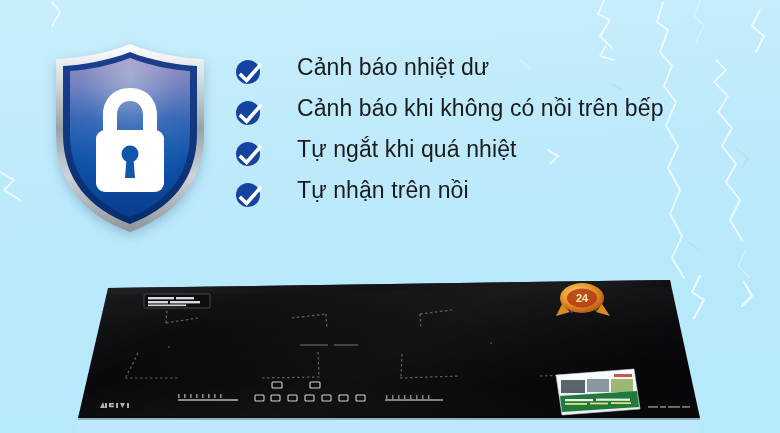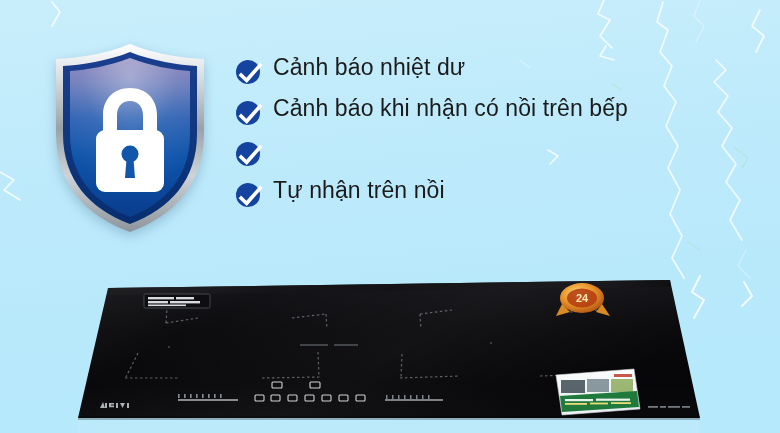--- a/index.html
+++ b/index.html
@@ -22,20 +22,21 @@
   .shield-wrap svg{display:block;width:168px;height:200px;
     filter:drop-shadow(0 4px 6px rgba(40,80,120,.28));}
 
   
   .features{
     position:absolute;left:234px;top:52px;width:520px;
   }
   .feat{
     display:flex;align-items:flex-start;
     margin-bottom:7px;
+    gap:24px;
   }
   .tick{
     position:relative;flex:0 0 auto;width:30px;height:30px;margin-right:9px;margin-top:4px;
   }
   .tick svg{display:block;width:30px;height:30px;}
   .feat-label{
     font-family:"Liberation Sans", sans-serif;
     font-size:23px;line-height:31px;
     color:#1b1b1b;letter-spacing:.1px;white-space:nowrap;
   }
@@ -138,30 +139,31 @@
       <span class="feat-label">Cảnh báo nhiệt dư</span>
     </div>
 
     <div class="feat">
       <span class="tick">
         <svg viewBox="0 0 30 30" xmlns="http://www.w3.org/2000/svg">
           <circle cx="14" cy="16" r="12" fill="#1544a0"></circle>
           <path d="M7 16.6 L12.4 21.8 L26 6.5 L28.6 9 L12.8 27 L4.6 19.2 Z" fill="#ffffff"></path>
         </svg>
       </span>
-      <span class="feat-label">Cảnh báo khi nhận có nồi trên bếp</span>
+      <span class="feat-label">Cảnh báo khi không có nồi trên bếp</span>
     </div>
 
     <div class="feat">
       <span class="tick">
         <svg viewBox="0 0 30 30" xmlns="http://www.w3.org/2000/svg">
           <circle cx="14" cy="16" r="12" fill="#1544a0"></circle>
           <path d="M7 16.6 L12.4 21.8 L26 6.5 L28.6 9 L12.8 27 L4.6 19.2 Z" fill="#ffffff"></path>
         </svg>
       </span>
+      <span class="feat-label">Tự ngắt khi quá nhiệt</span>
     </div>
 
     <div class="feat">
       <span class="tick">
         <svg viewBox="0 0 30 30" xmlns="http://www.w3.org/2000/svg">
           <circle cx="14" cy="16" r="12" fill="#1544a0"></circle>
           <path d="M7 16.6 L12.4 21.8 L26 6.5 L28.6 9 L12.8 27 L4.6 19.2 Z" fill="#ffffff"></path>
         </svg>
       </span>
       <span class="feat-label">Tự nhận trên nồi</span>

